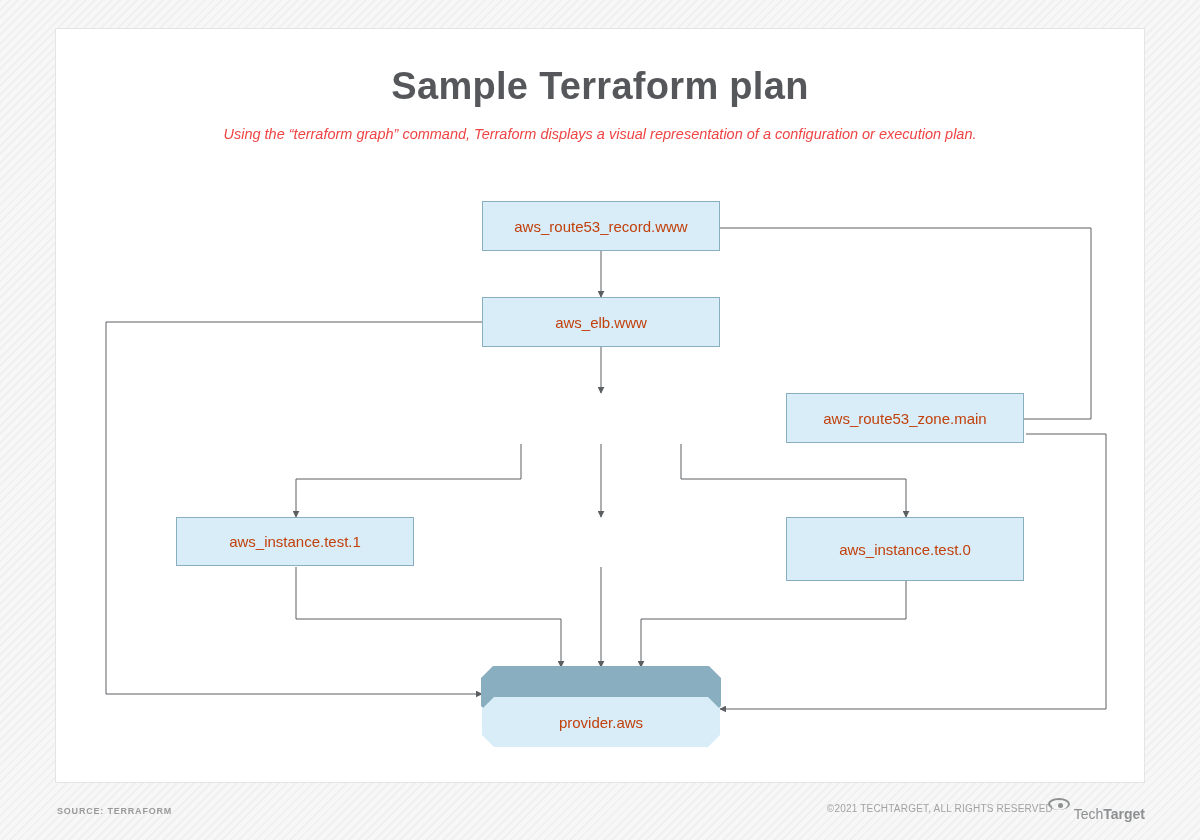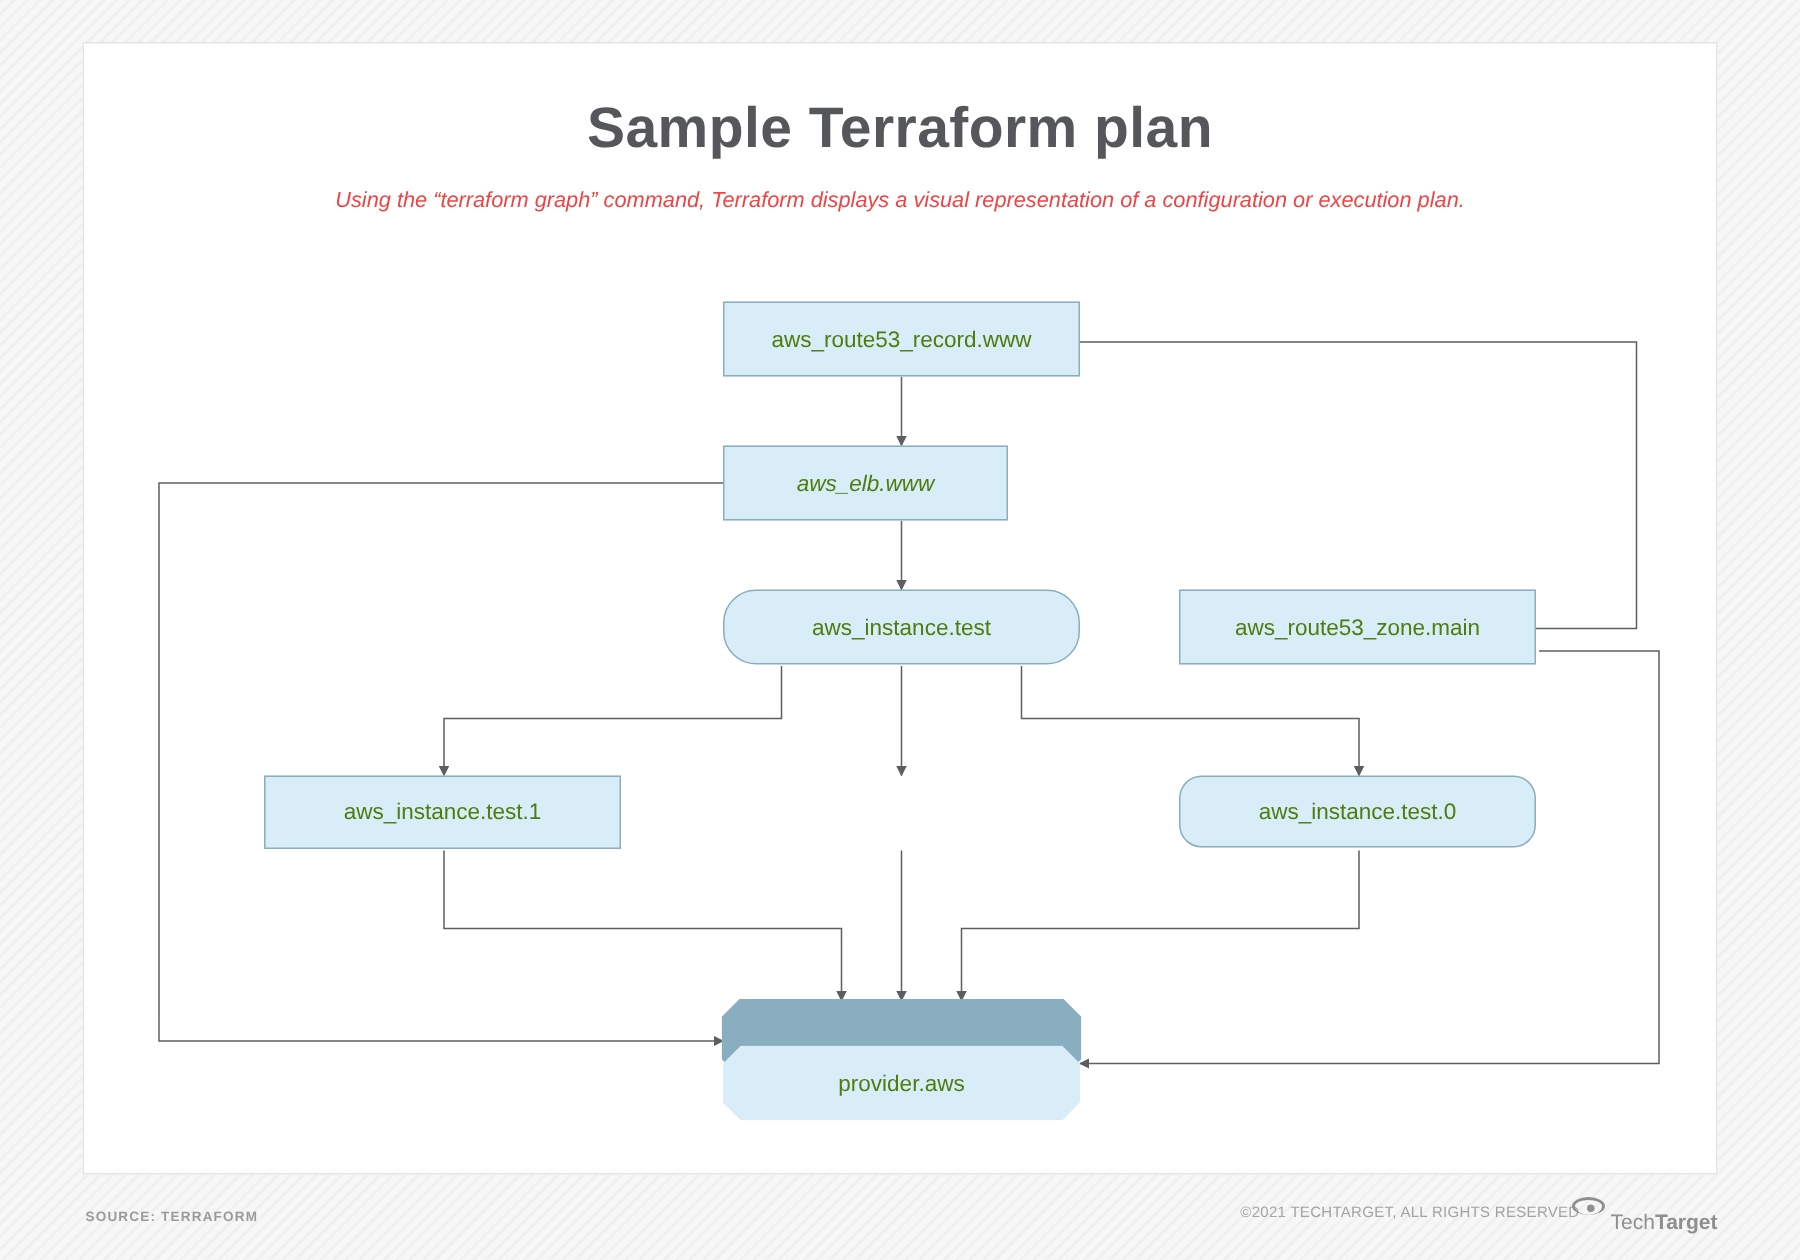--- a/index.html
+++ b/index.html
@@ -50,21 +50,21 @@
     height: 590px;
   }
   .node {
     position: absolute;
     background: #d8edf8;
     border: 1px solid #88aebf;
     display: flex;
     align-items: center;
     justify-content: center;
     font-size: 15px;
-    color: #4d7c0f;
+    color: #c2410c;
   }
   .node.rounded { border-radius: 22px; }
   .node.octagon {
     clip-path: polygon(12px 0, calc(100% - 12px) 0, 100% 12px, 100% calc(100% - 12px), calc(100% - 12px) 100%, 12px 100%, 0 calc(100% - 12px), 0 12px);
     border: none;
     position: absolute;
     margin-top: 30px;
   }
   .octagon-border {
     position: absolute;
@@ -170,35 +170,32 @@
         <path d="M 850 398 L 850 450 L 585 450 L 585 498" marker-end="url(#arrow)"></path>
 
         <path d="M 970 265 L 1050 265 L 1050 540 L 664 540" marker-end="url(#arrow)"></path>
       </g>
     </svg>
 
     <div class="node" style="left:426px;top:32px;width:238px;height:50px;">
       <span>aws_route53_record.www</span>
     </div>
 
-    <div class="node" style="left:426px;top:128px;width:190px;height:50px;font-style:italic;">
+    <div class="node" style="left:426px;top:128px;width:238px;height:50px;">
       <span>aws_elb.www</span>
     </div>
 
-    <div class="node rounded" style="left:426px;top:224px;width:238px;height:50px;">
-      <span>aws_instance.test</span>
-    </div>
     <div class="node" style="left:730px;top:224px;width:238px;height:50px;">
       <span>aws_route53_zone.main</span>
     </div>
 
     <div class="node" style="left:120px;top:348px;width:238px;height:49px;">
       <span>aws_instance.test.1</span>
     </div>
-    <div class="node" style="left:730px;top:348px;width:238px;height:48px;border-radius:15px;">
+    <div class="node" style="left:730px;top:348px;width:238px;height:64px;">
       <span>aws_instance.test.0</span>
     </div>
 
     <div class="octagon-border" style="left:425px;top:497px;width:240px;height:52px;"></div>
     <div class="node octagon" style="left:426px;top:498px;width:238px;height:50px;">
       <span>provider.aws</span>
     </div>
 
   </div>
 </div>

